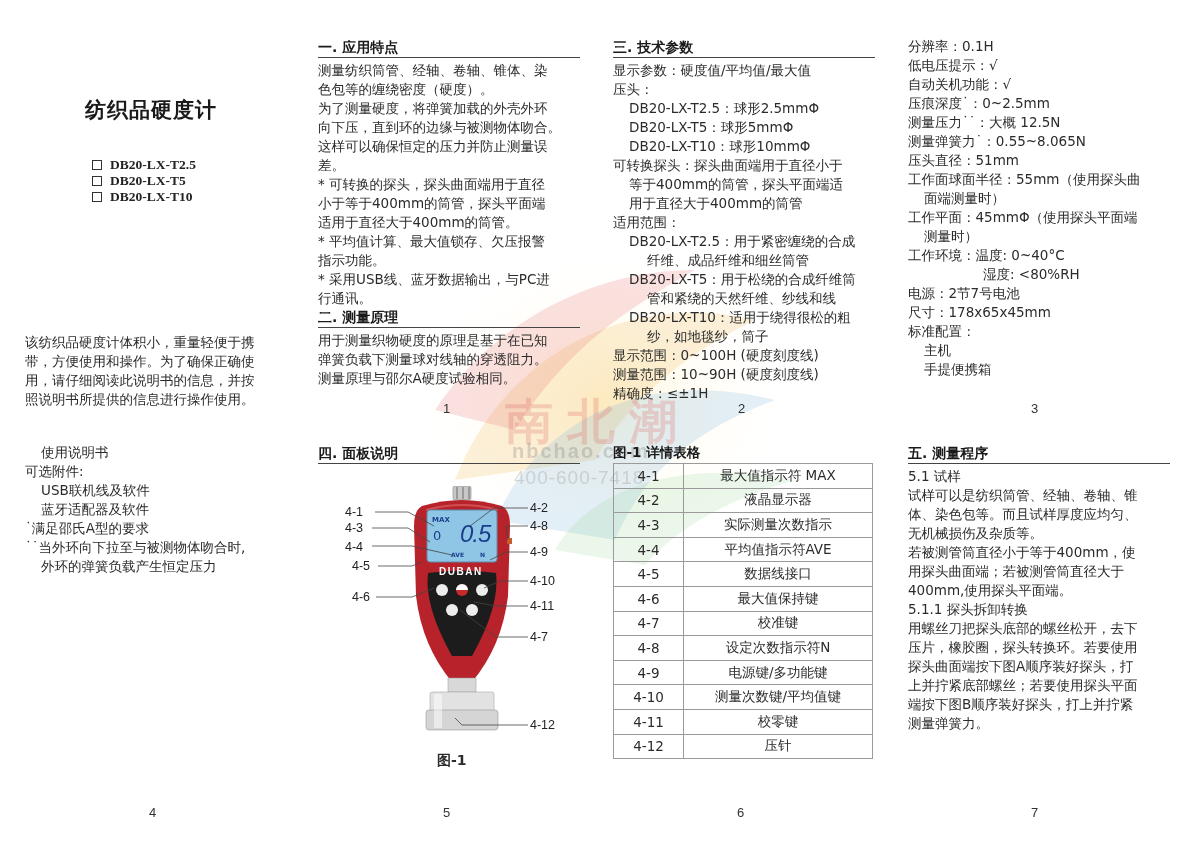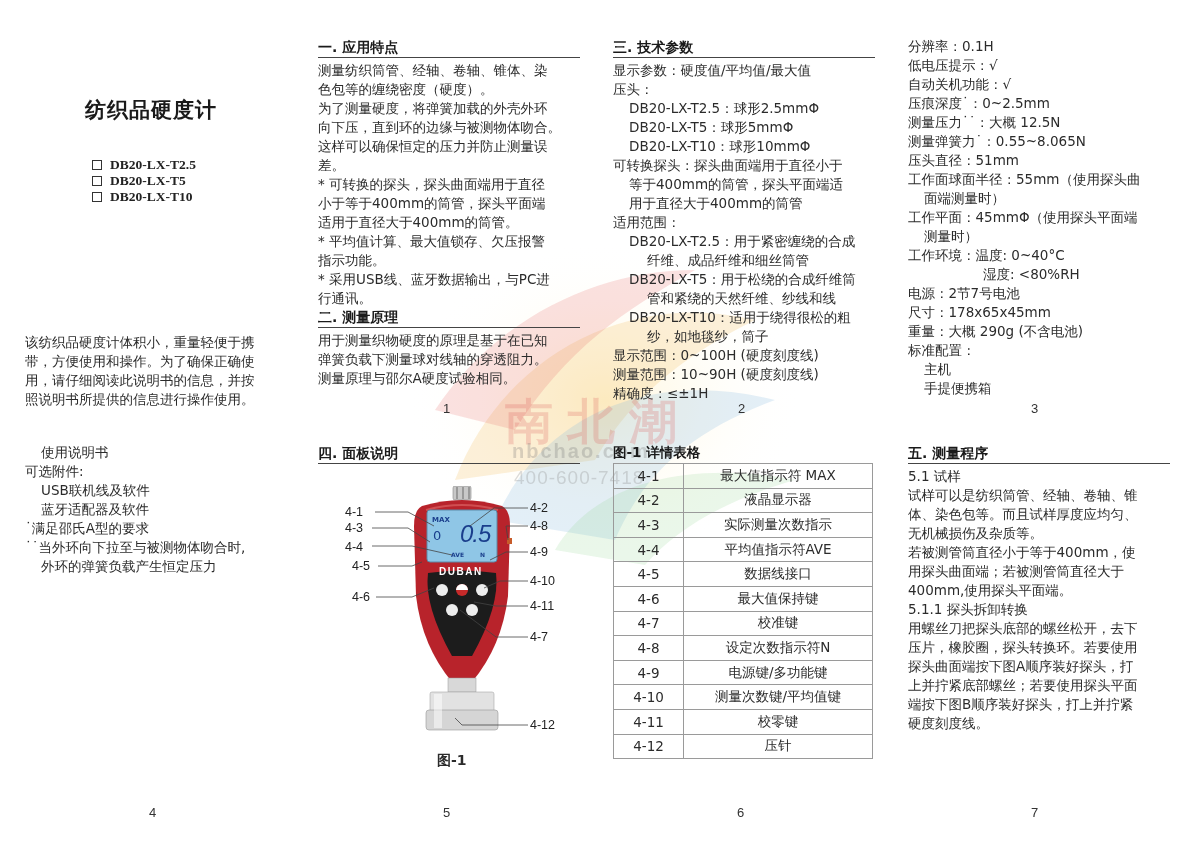--- a/index.html
+++ b/index.html
@@ -129,21 +129,20 @@
   <div class="line">测量弹簧力˙：0.55~8.065N</div>
   <div class="line">压头直径：51mm</div>
   <div class="line">工作面球面半径：55mm（使用探头曲</div>
   <div class="line indent1">面端测量时）</div>
   <div class="line">工作平面：45mmΦ（使用探头平面端</div>
   <div class="line indent1">测量时）</div>
   <div class="line">工作环境：温度: 0~40°C</div>
   <div class="line" style="padding-left:75px;">湿度: &lt;80%RH</div>
   <div class="line">电源：2节7号电池</div>
   <div class="line">尺寸：178x65x45mm</div>
-  <div class="line">重量：大概 290g (不含电池)</div>
   <div class="line">标准配置：</div>
   <div class="line indent1">主机</div>
   <div class="line indent1">手提便携箱</div>
 </div>
 
 <div class="page-num" style="left:443px; top:401px;">1</div>
 <div class="page-num" style="left:738px; top:401px;">2</div>
 <div class="page-num" style="left:1031px; top:401px;">3</div>
 
 <div class="panel" style="left:318px; top:444px; width:262px;">
@@ -279,19 +278,19 @@
   <div class="line">无机械损伤及杂质等。</div>
   <div class="line">若被测管筒直径小于等于400mm，使</div>
   <div class="line">用探头曲面端；若被测管筒直径大于</div>
   <div class="line">400mm,使用探头平面端。</div>
   <div class="line">5.1.1 探头拆卸转换</div>
   <div class="line">用螺丝刀把探头底部的螺丝松开，去下</div>
   <div class="line">压片，橡胶圈，探头转换环。若要使用</div>
   <div class="line">探头曲面端按下图A顺序装好探头，打</div>
   <div class="line">上并拧紧底部螺丝；若要使用探头平面</div>
   <div class="line">端按下图B顺序装好探头，打上并拧紧</div>
-  <div class="line">硬度刻度线。</div>
+  <div class="line">测量弹簧力。</div>
 </div>
 
 <div class="page-num" style="left:149px; top:805px;">4</div>
 <div class="page-num" style="left:443px; top:805px;">5</div>
 <div class="page-num" style="left:737px; top:805px;">6</div>
 <div class="page-num" style="left:1031px; top:805px;">7</div>
 
 </body></html>

